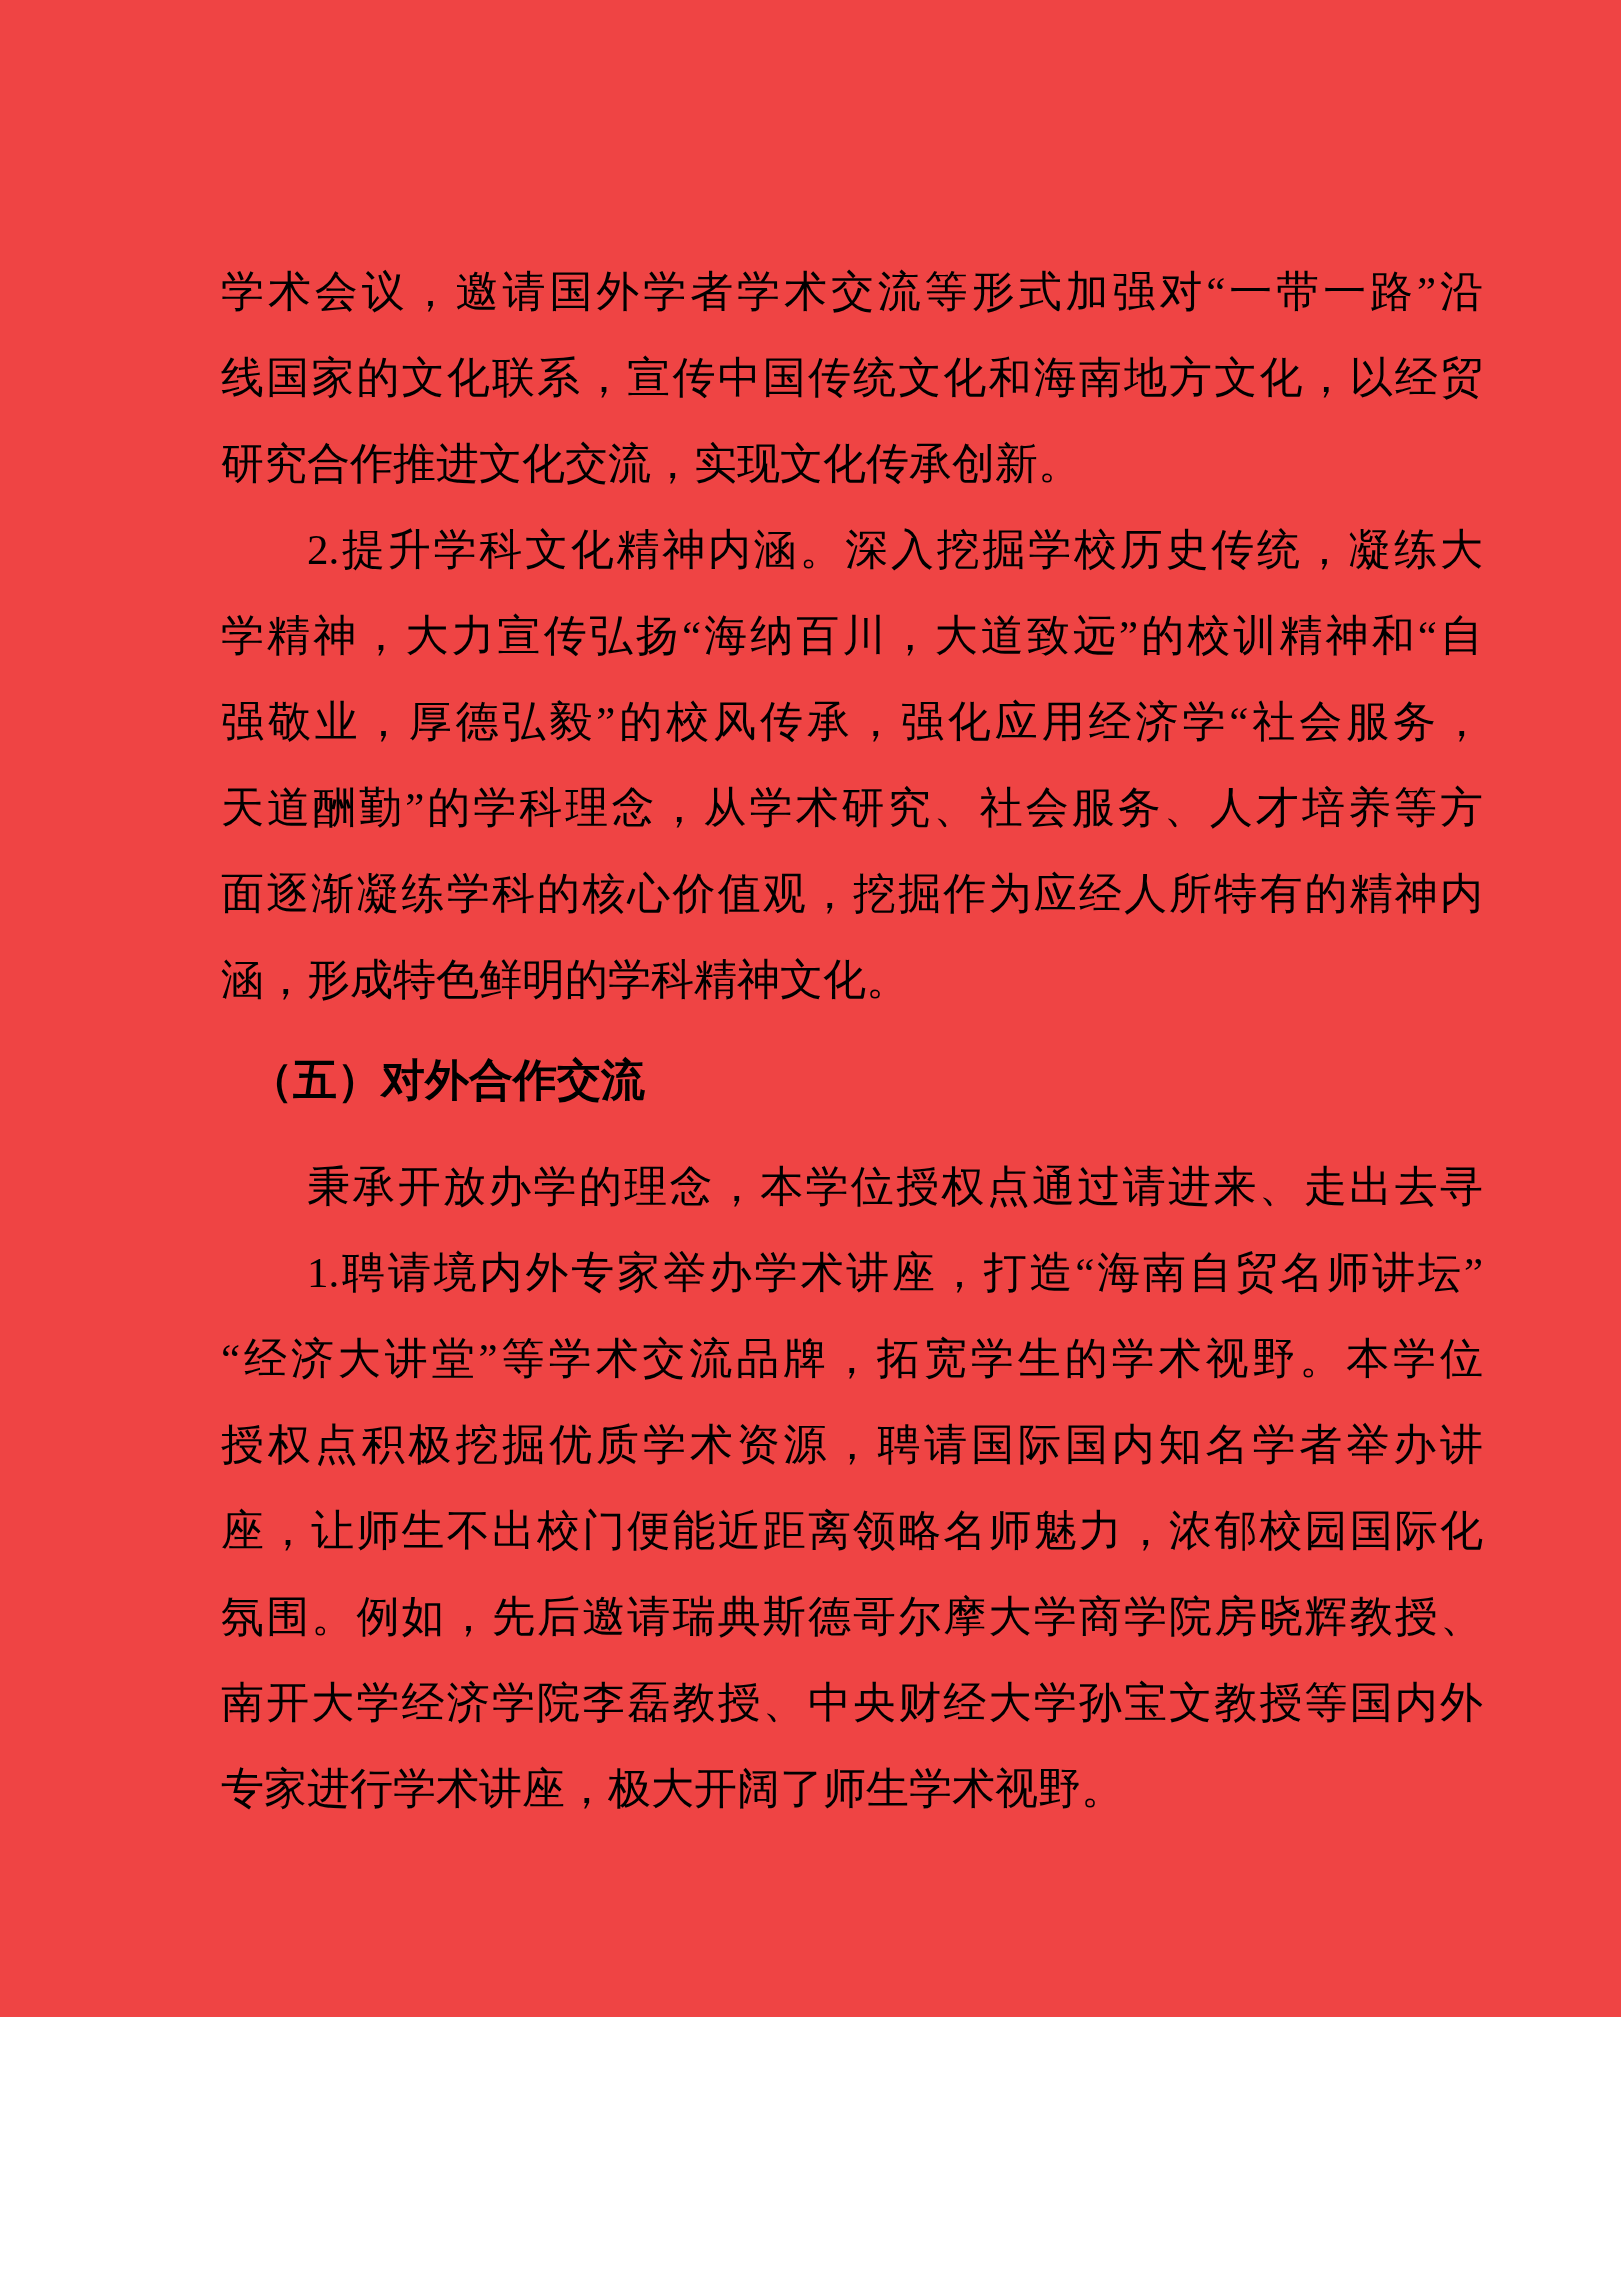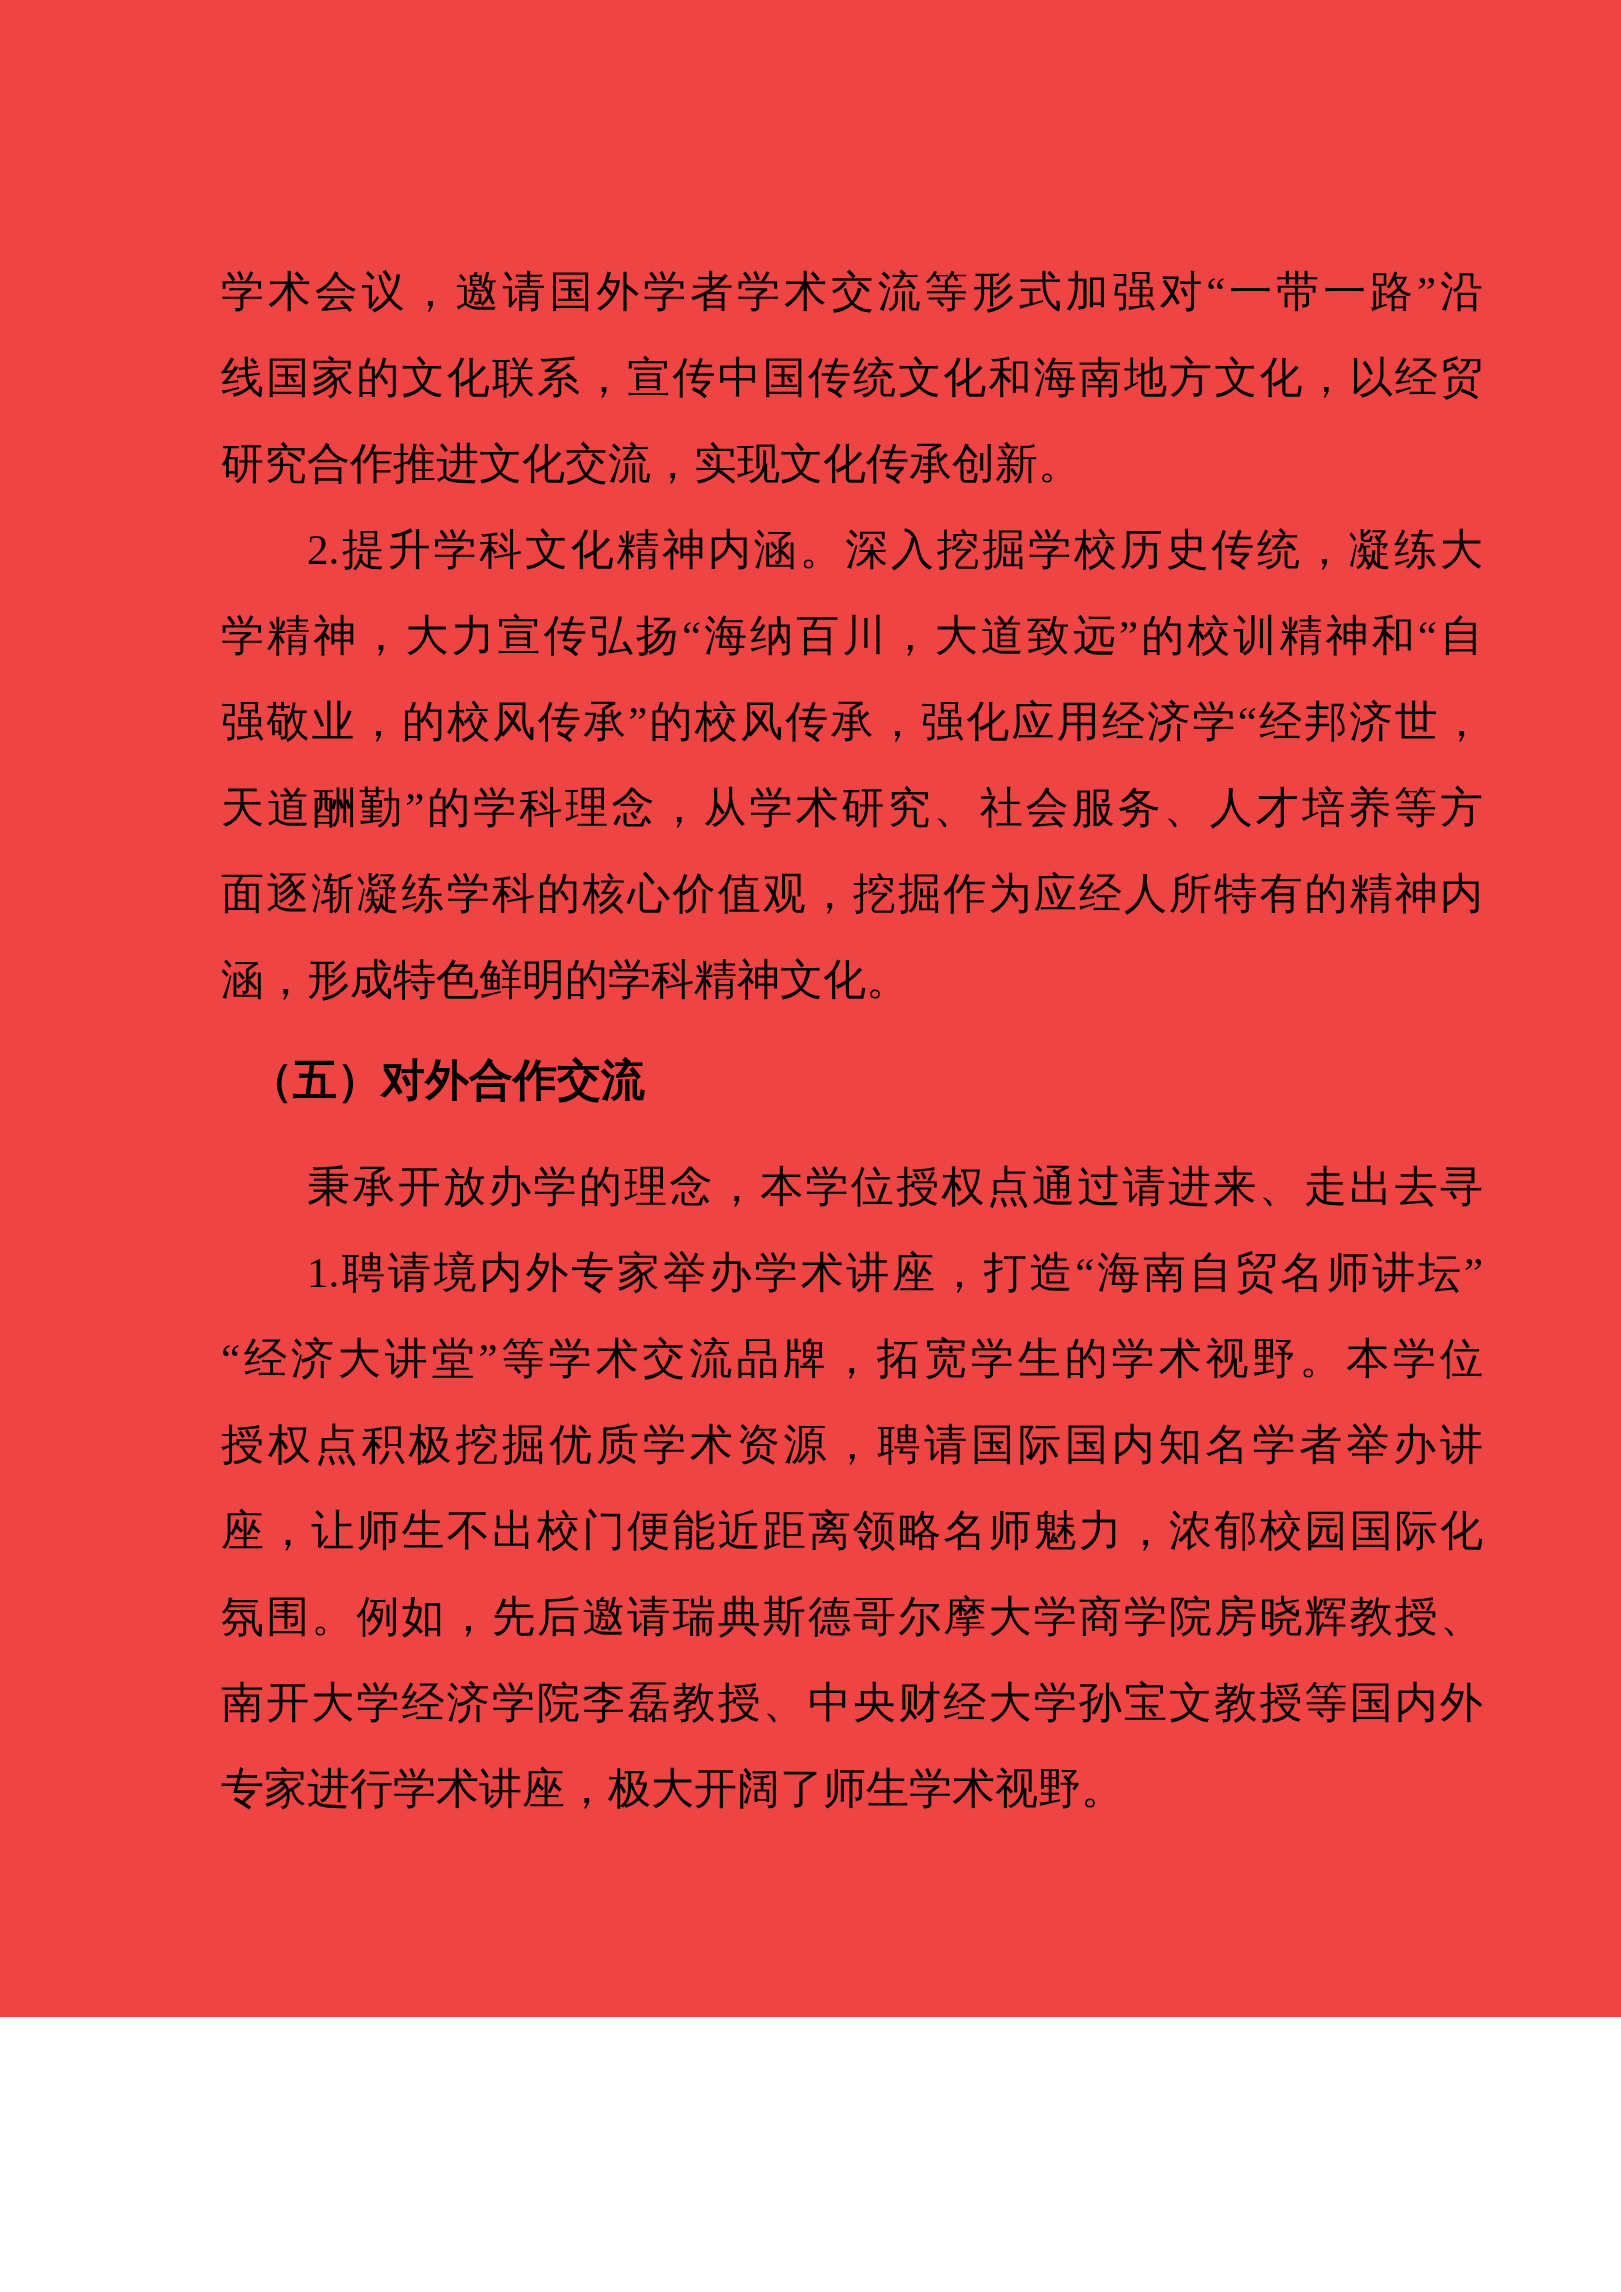--- a/index.html
+++ b/index.html
@@ -62,21 +62,21 @@
 </head>
 <body>
 
 <div class="page">
   <div class="text-column">
       <div class="doc-line">学术会议，邀请国外学者学术交流等形式加强对“一带一路”沿</div>
       <div class="doc-line">线国家的文化联系，宣传中国传统文化和海南地方文化，以经贸</div>
       <div class="doc-line para-end">研究合作推进文化交流，实现文化传承创新。</div>
       <div class="doc-line indent">2.提升学科文化精神内涵。深入挖掘学校历史传统，凝练大</div>
       <div class="doc-line">学精神，大力宣传弘扬“海纳百川，大道致远”的校训精神和“自</div>
-      <div class="doc-line">强敬业，的校风传承”的校风传承，强化应用经济学“经邦济世，</div>
+      <div class="doc-line">强敬业，厚德弘毅”的校风传承，强化应用经济学“社会服务，</div>
       <div class="doc-line">天道酬勤”的学科理念，从学术研究、社会服务、人才培养等方</div>
       <div class="doc-line">面逐渐凝练学科的核心价值观，挖掘作为应经人所特有的精神内</div>
       <div class="doc-line para-end">涵，形成特色鲜明的学科精神文化。</div>
       <div class="doc-heading">（五）对外合作交流</div>
       <div class="doc-line indent">秉承开放办学的理念，本学位授权点通过请进来、走出去寻</div>
       <div class="doc-line indent">1.聘请境内外专家举办学术讲座，打造“海南自贸名师讲坛”</div>
       <div class="doc-line">“经济大讲堂”等学术交流品牌，拓宽学生的学术视野。本学位</div>
       <div class="doc-line">授权点积极挖掘优质学术资源，聘请国际国内知名学者举办讲</div>
       <div class="doc-line">座，让师生不出校门便能近距离领略名师魅力，浓郁校园国际化</div>
       <div class="doc-line">氛围。例如，先后邀请瑞典斯德哥尔摩大学商学院房晓辉教授、</div>

